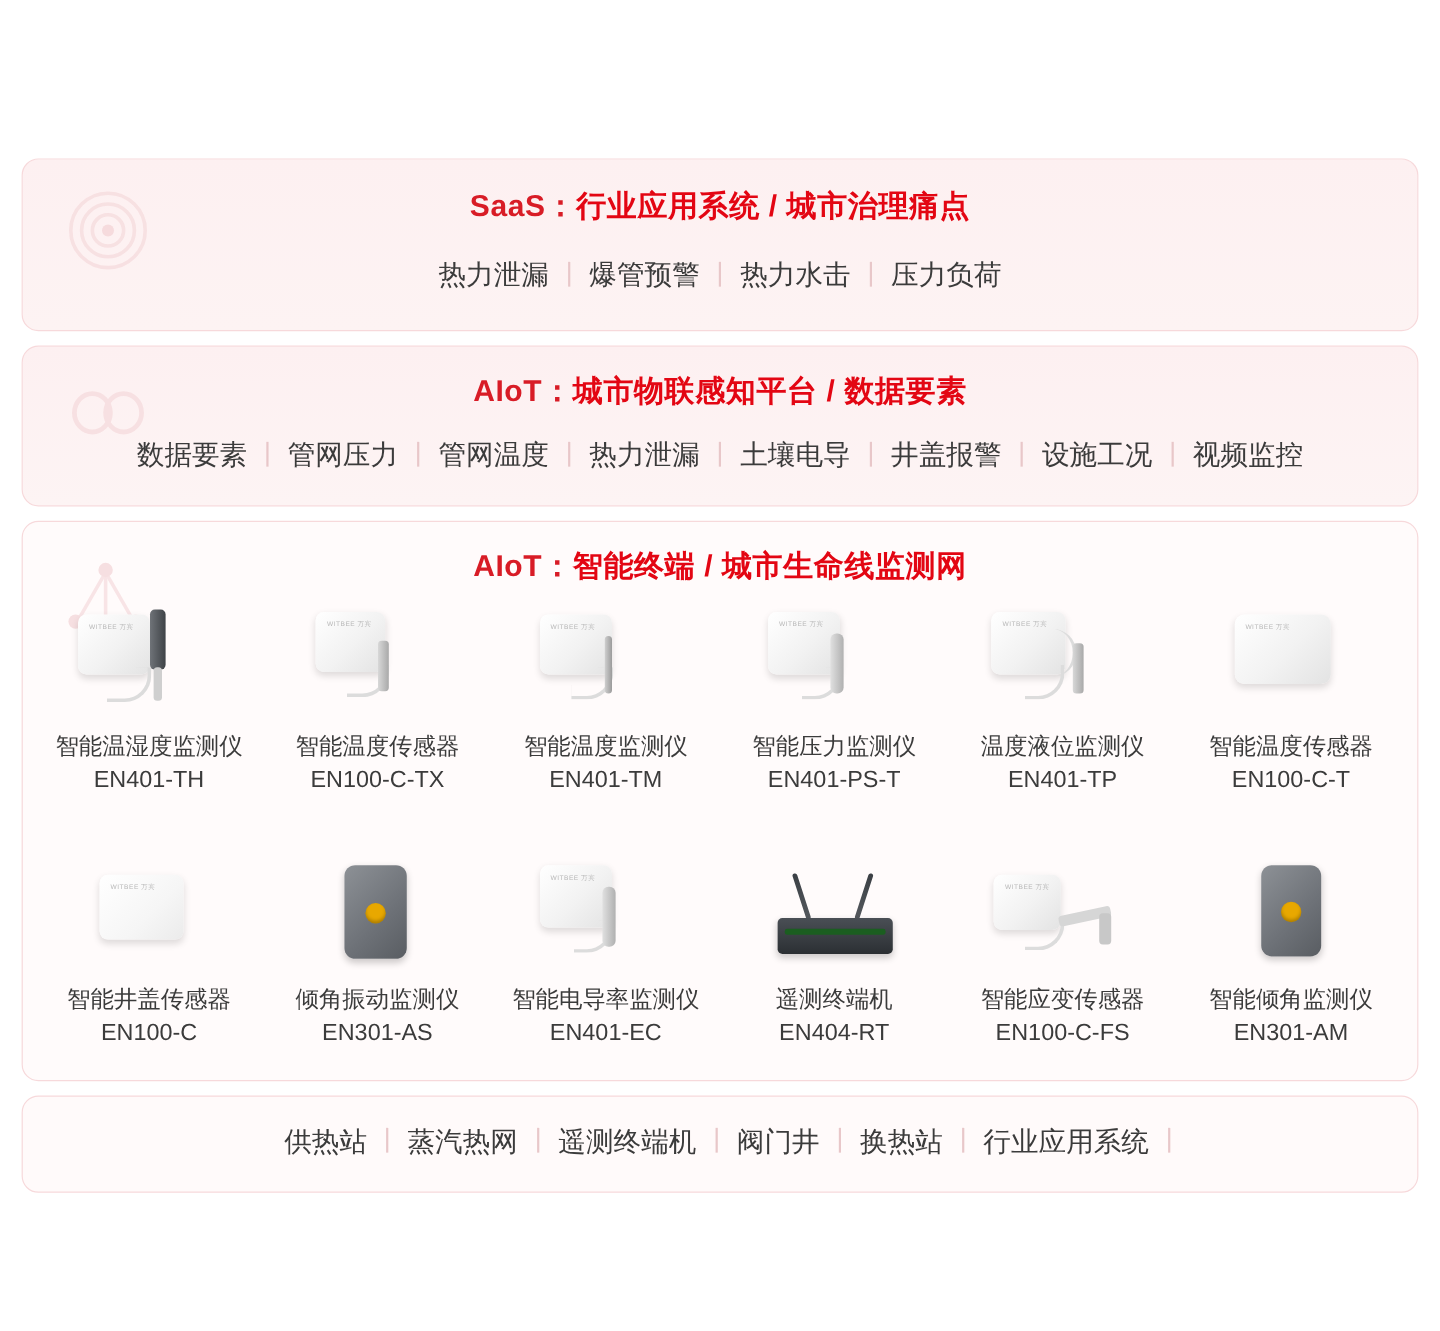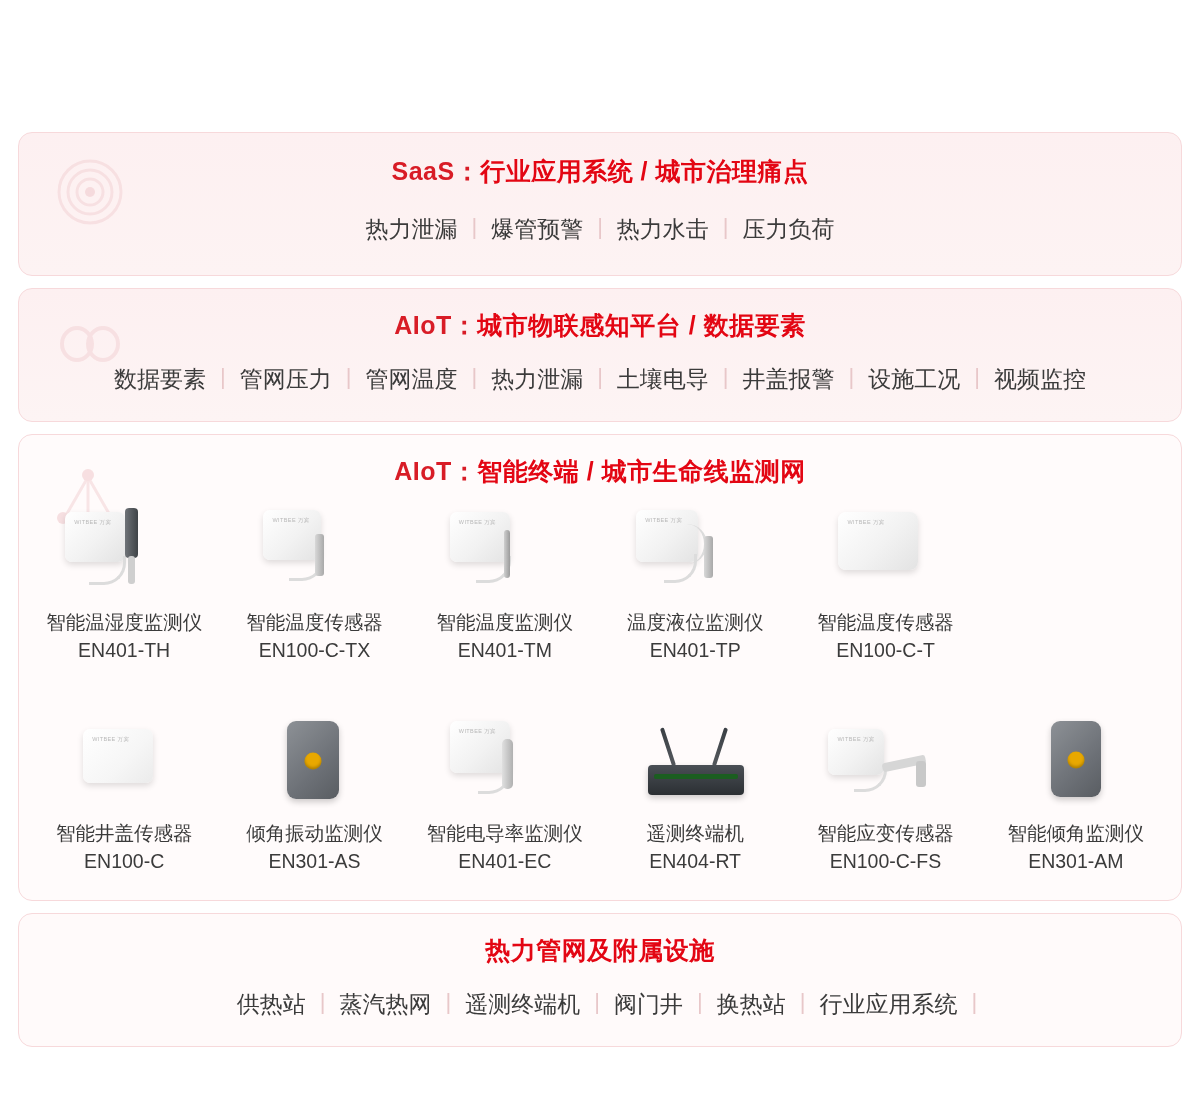--- a/index.html
+++ b/index.html
@@ -308,20 +308,33 @@
               <span class="brand">WITBEE 万宾</span>
             </div>
             <div class="cable" style="left:36px;top:52px;width:32px;height:24px;"></div>
             <div class="probe" style="left:64px;top:26px;width:6px;height:48px;background:linear-gradient(90deg,#cfcfcf,#9b9b9b);"></div>
           </div>
         </div>
         <div class="device-name">智能温度监测仪</div>
         <div class="device-model">EN401-TM</div>
       </div>
 
+      <div class="device">
+        <div class="device-art">
+          <div style="position:relative;width:130px;height:92px;">
+            <div class="box" style="position:absolute;left:10px;top:6px;width:60px;height:52px;">
+              <span class="brand">WITBEE 万宾</span>
+            </div>
+            <div class="cable" style="left:38px;top:52px;width:30px;height:24px;"></div>
+            <div class="probe" style="left:62px;top:24px;width:11px;height:50px;border-radius:5px;background:linear-gradient(90deg,#e0e0e0,#b0b0b0);"></div>
+          </div>
+        </div>
+        <div class="device-name">智能压力监测仪</div>
+        <div class="device-model">EN401-PS-T</div>
+      </div>
 
       <div class="device">
         <div class="device-art">
           <div style="position:relative;width:130px;height:92px;">
             <div class="box" style="position:absolute;left:6px;top:6px;width:62px;height:52px;">
               <span class="brand">WITBEE 万宾</span>
             </div>
             <div class="cable" style="left:34px;top:50px;width:30px;height:26px;"></div>
             <div class="cable" style="left:44px;top:20px;width:30px;height:40px;border-radius:0 26px 26px 0;border-bottom:none;"></div>
             <div class="probe" style="left:74px;top:32px;width:9px;height:42px;background:linear-gradient(90deg,#d8d8d8,#a9a9a9);"></div>
@@ -421,21 +434,20 @@
             </div>
           </div>
         </div>
         <div class="device-name">智能倾角监测仪</div>
         <div class="device-model">EN301-AM</div>
       </div>
     </div>
   </section>
 
   <section class="layer pipe">
-    <div class="layer-title">热力管网及附属设施</div>
     <div class="chip-row">
       <span class="chip">供热站</span>
       <span class="sep">|</span>
       <span class="chip">蒸汽热网</span>
       <span class="sep">|</span>
       <span class="chip">遥测终端机</span>
       <span class="sep">|</span>
       <span class="chip">阀门井</span>
       <span class="sep">|</span>
       <span class="chip">换热站</span>

